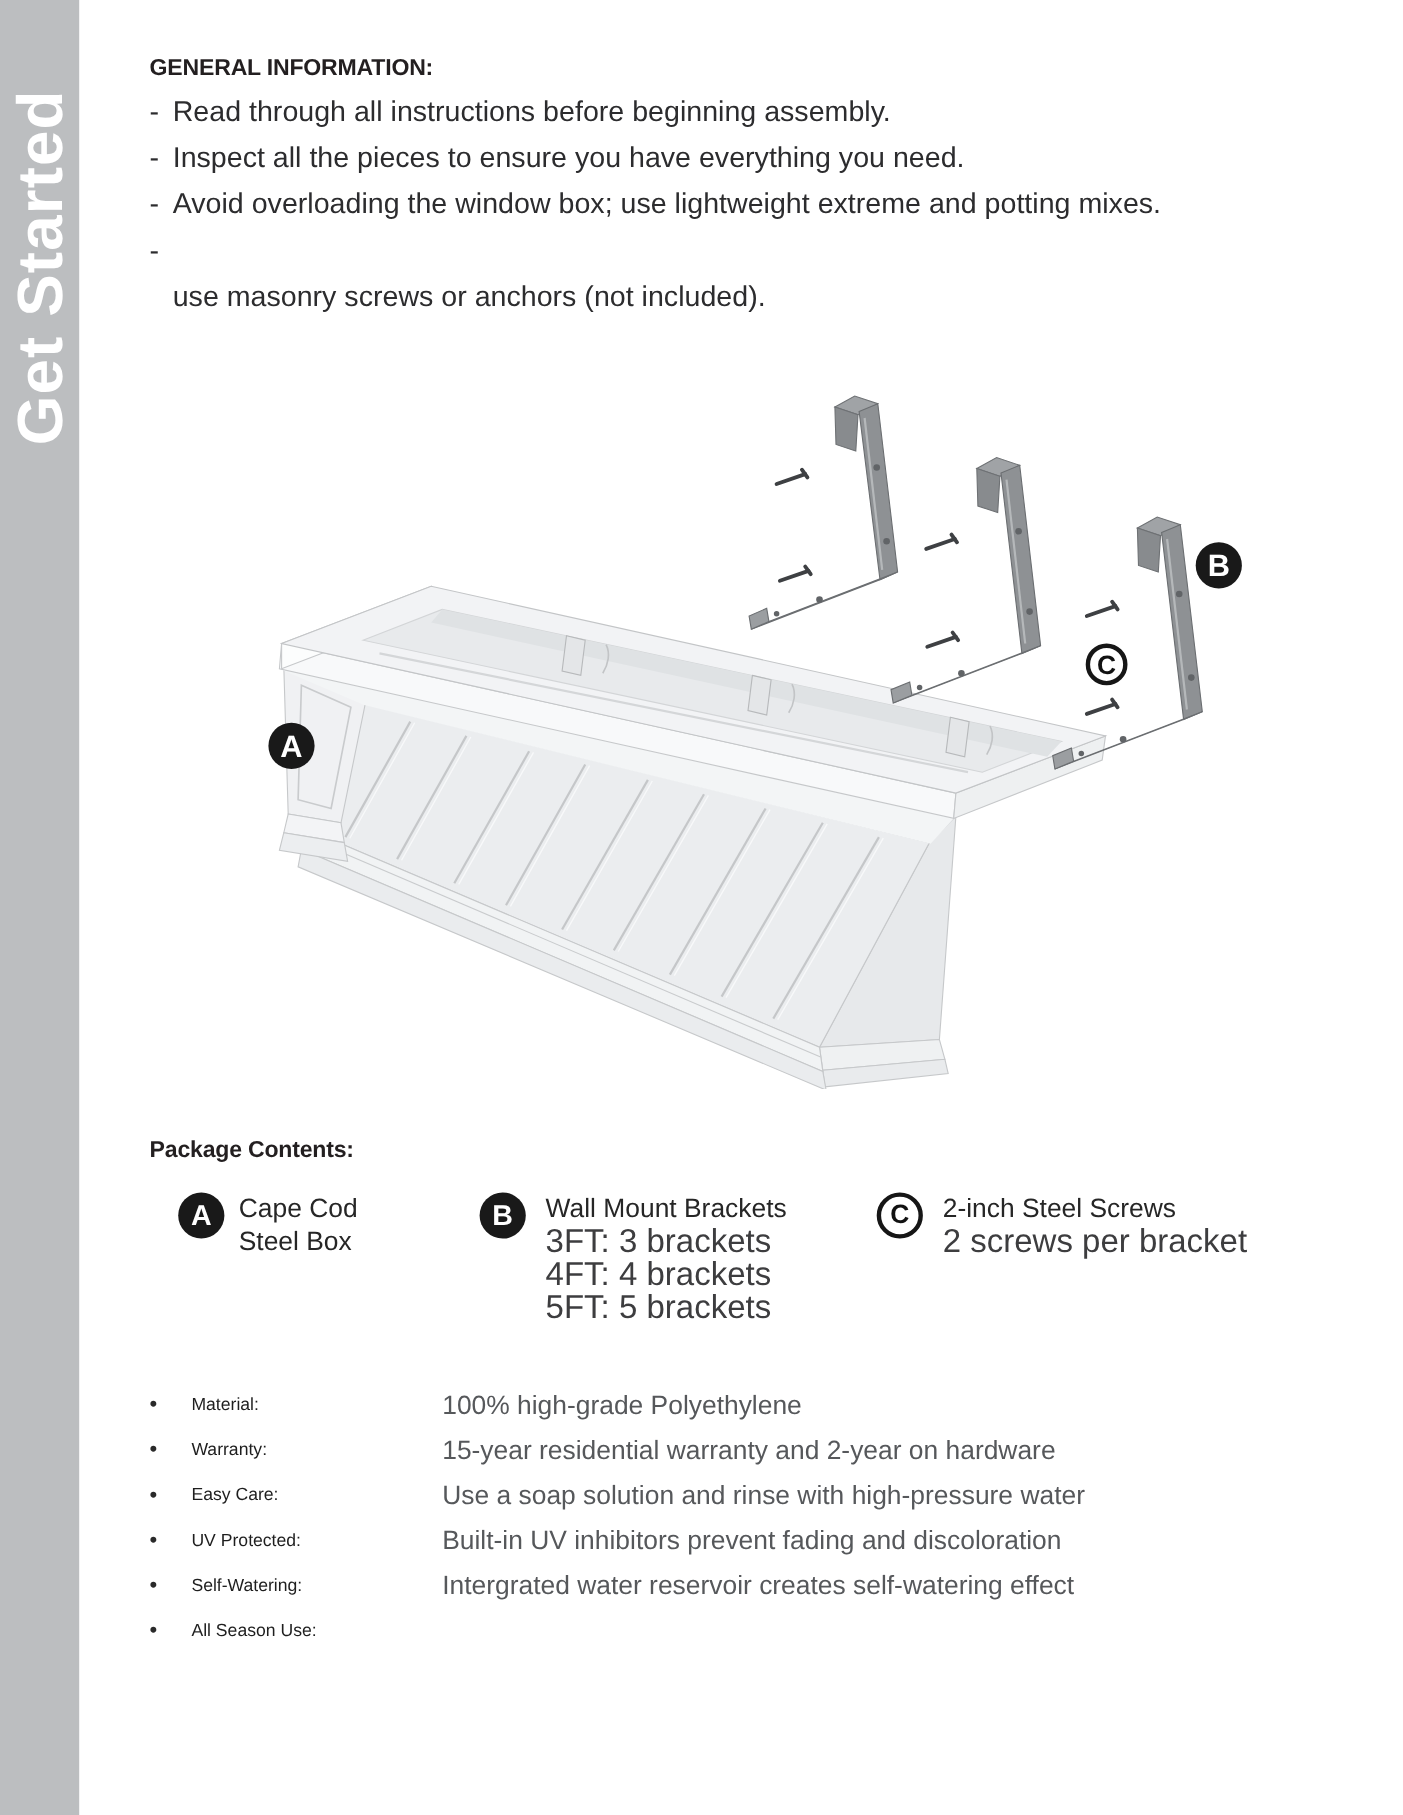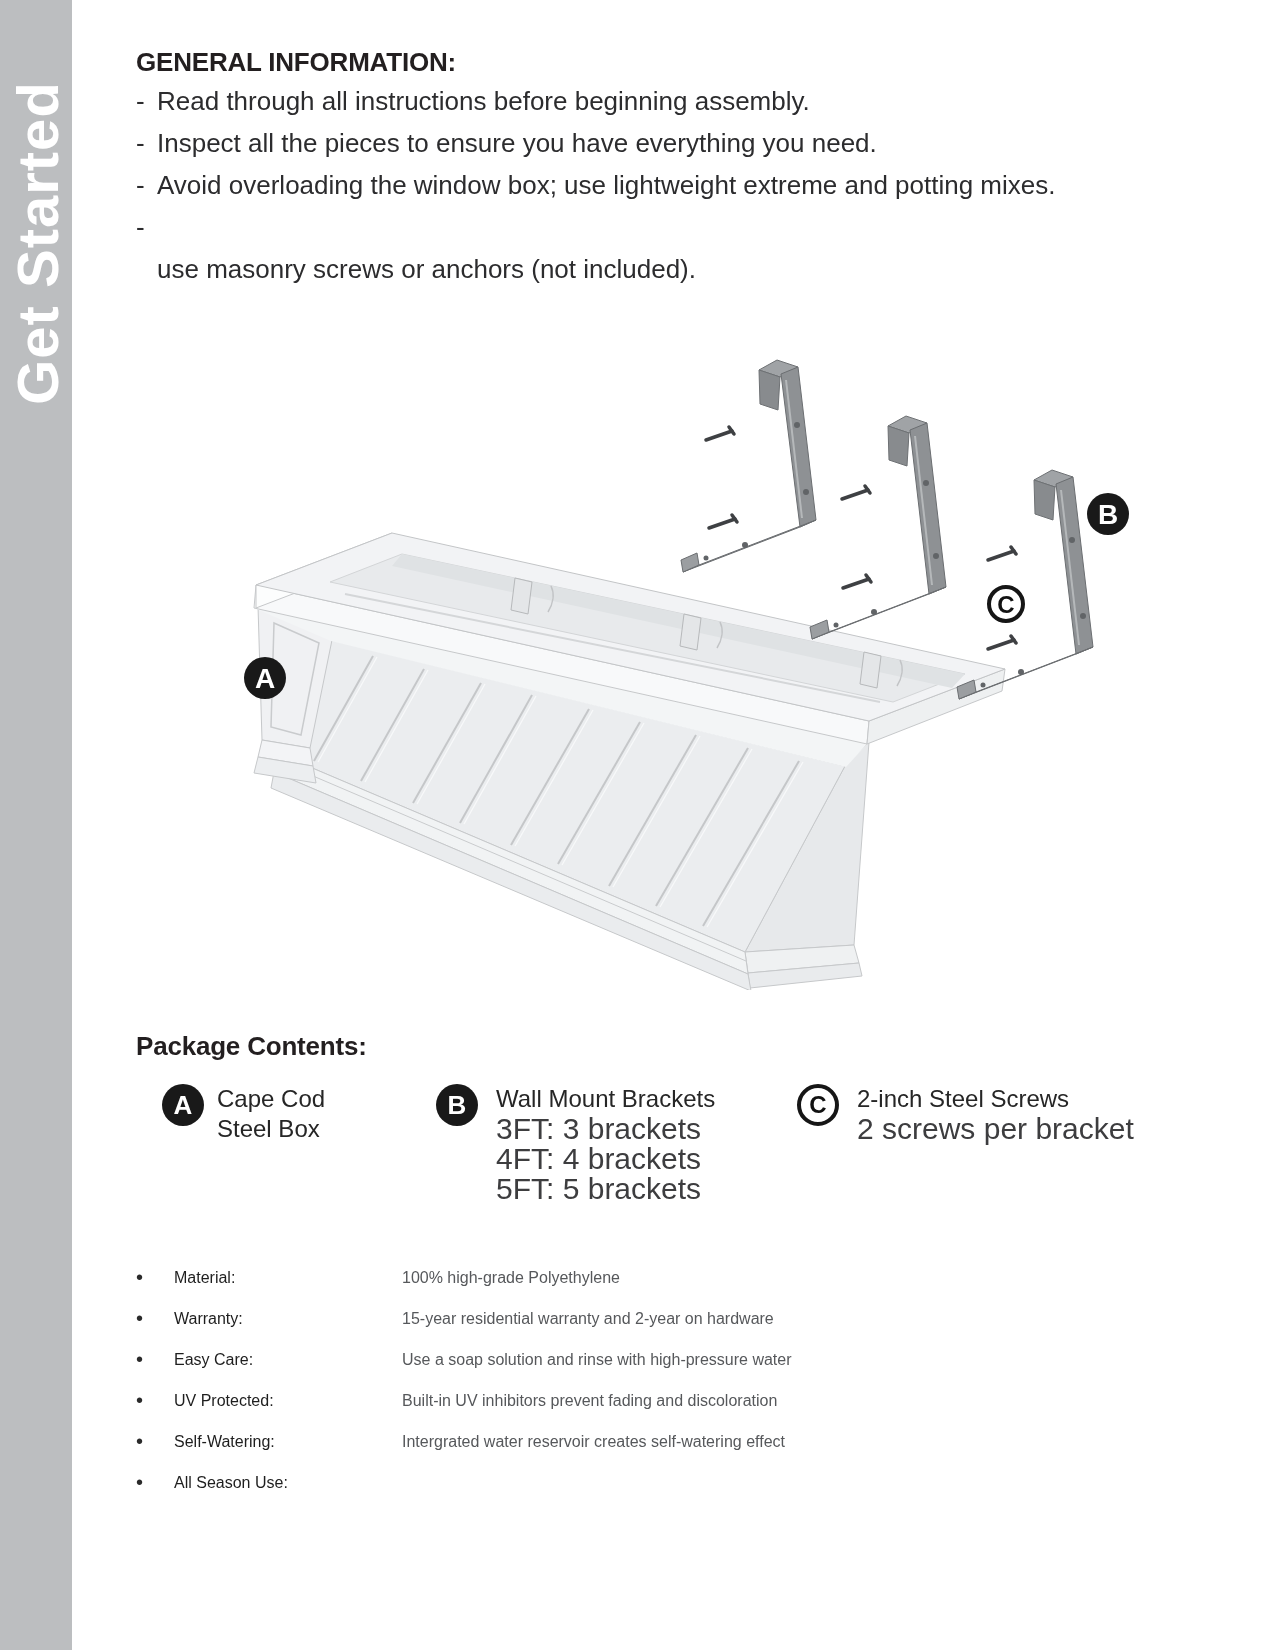--- a/index.html
+++ b/index.html
@@ -7,21 +7,21 @@
     width:1275px;height:1650px;position:relative;background:#ffffff;
     font-family:"Liberation Sans",sans-serif;overflow:hidden;
     -webkit-font-smoothing:antialiased;
   }
   
   .sidebar-bar{position:absolute;left:0;top:0;width:72px;height:1650px;background:#bcbec0;}
   .sidebar-label{
     position:absolute;left:37px;top:243px;transform:translate(-50%,-50%) rotate(-90deg);
     font-size:58px;font-weight:bold;color:#ffffff;letter-spacing:1px;white-space:nowrap;
   }
-  .section-heading{font-size:26px;font-weight:bold;color:#231f20;letter-spacing:-0.2px;line-height:36px;}
+  .section-heading{font-size:21px;font-weight:bold;color:#231f20;letter-spacing:-0.2px;line-height:36px;}
   
   #general{position:absolute;left:136px;top:44px;width:1080px;}
   .gi-line{display:flex;font-size:26px;color:#2c2c2e;line-height:42px;}
   .gi-dash{width:21px;flex:0 0 21px;}
   .gi-cont{padding-left:21px;font-size:26px;color:#2c2c2e;line-height:42px;}
   
   #diagram{position:absolute;left:0;top:330px;width:1275px;height:660px;}
   .marker-letter{font-family:"Liberation Sans",sans-serif;font-weight:bold;text-anchor:middle;}
   
   #package{position:absolute;left:136px;top:1028px;width:1120px;height:210px;}
@@ -32,21 +32,21 @@
     box-sizing:border-box;font-size:24px;line-height:33px;}
   .pkg-text{margin-left:0;}
   .pkg-title{font-size:24px;line-height:30px;color:#262626;}
   .pkg-detail{font-size:30px;line-height:30px;color:#3d3d3f;}
   
   #mayne{position:absolute;left:136px;top:1253px;width:1110px;}
   .mayne-rows{margin-top:4px;}
   .mayne-row{position:relative;height:41px;}
   .mayne-bullet{position:absolute;left:0;top:0;line-height:41px;font-size:20px;color:#2a2a2a;}
   .mayne-label{position:absolute;left:38px;top:0;line-height:41px;font-size:16px;color:#1e1e1e;}
-  .mayne-value{position:absolute;left:266px;top:0;line-height:41px;font-size:16px;color:#56585b;}
+  .mayne-value{position:absolute;left:266px;top:0;line-height:41px;font-size:24px;color:#56585b;}
 </style>
 </head>
 <body>
 
 <div class="sidebar-bar"></div>
 <div class="sidebar-label">Get Started</div>
 
 <div id="general">
   <div class="section-heading">GENERAL INFORMATION:</div>
   <div class="gi-line">

